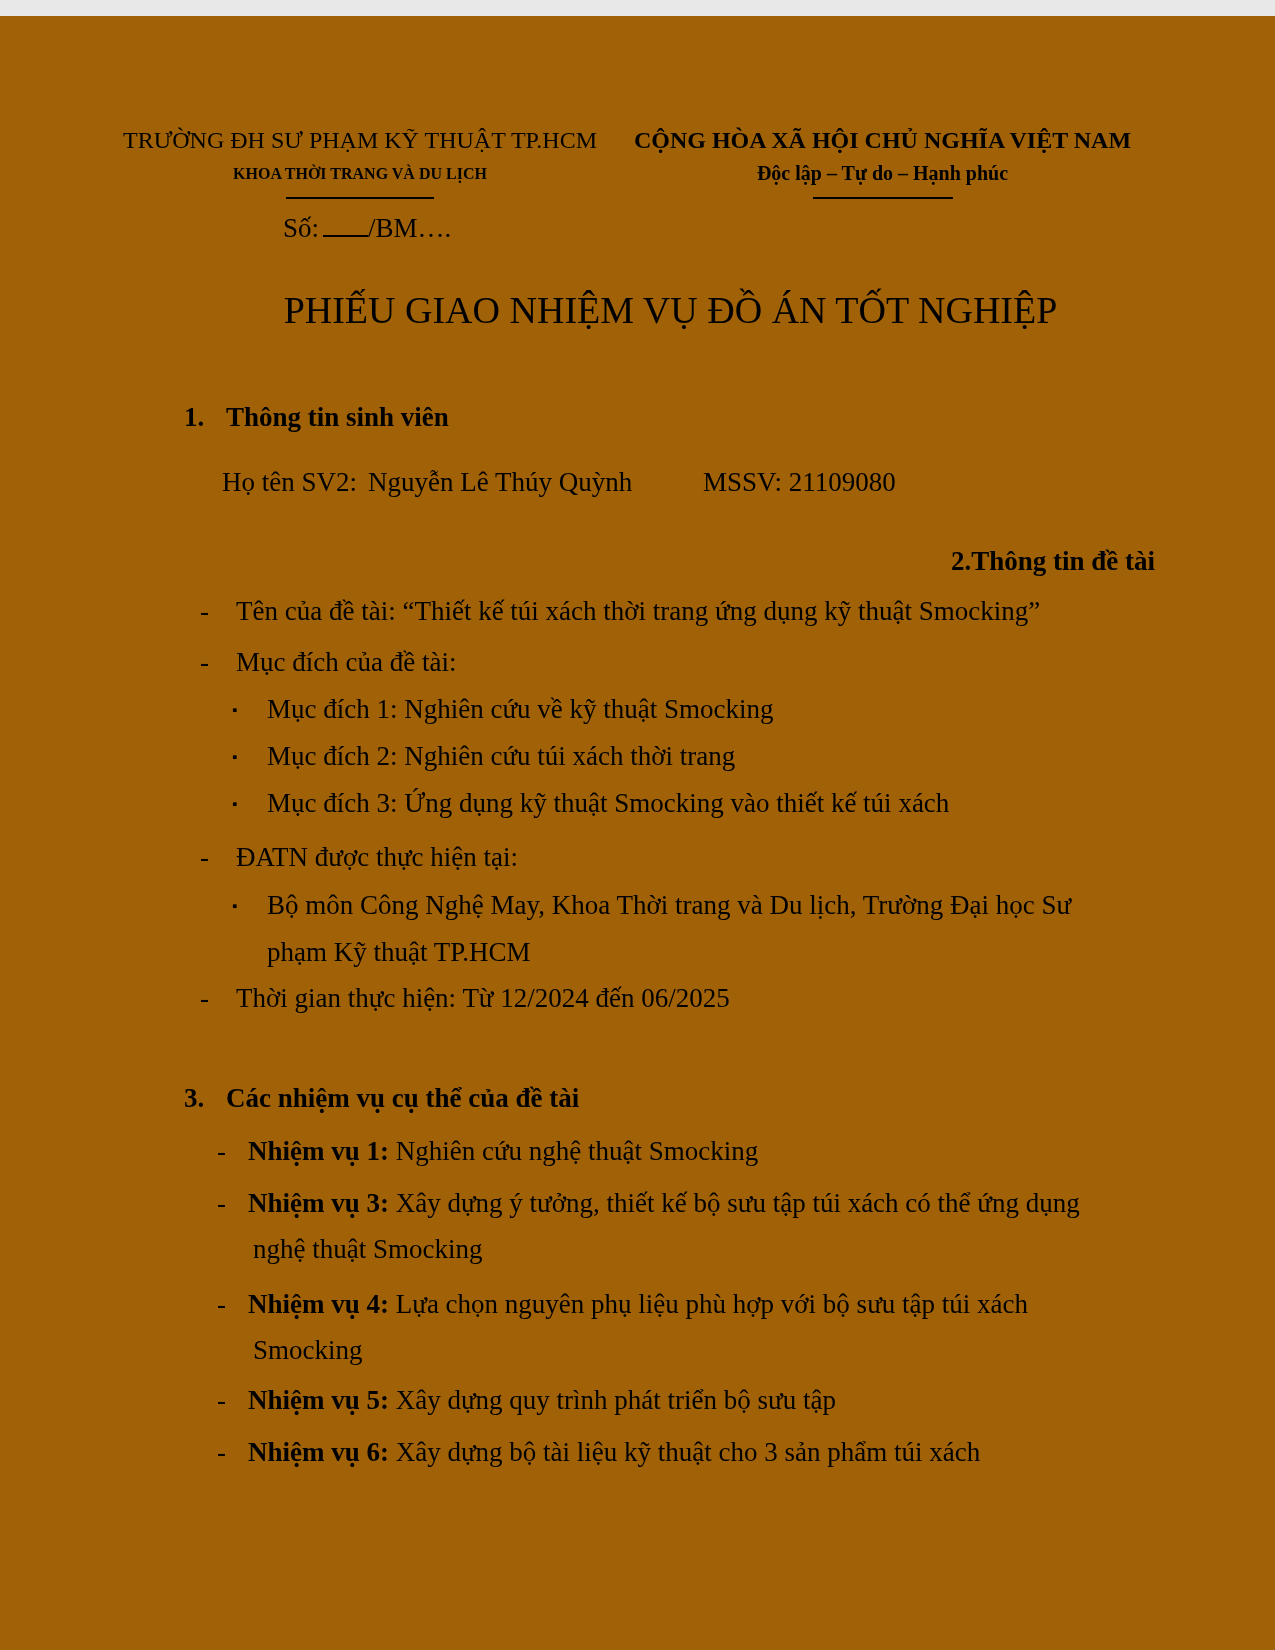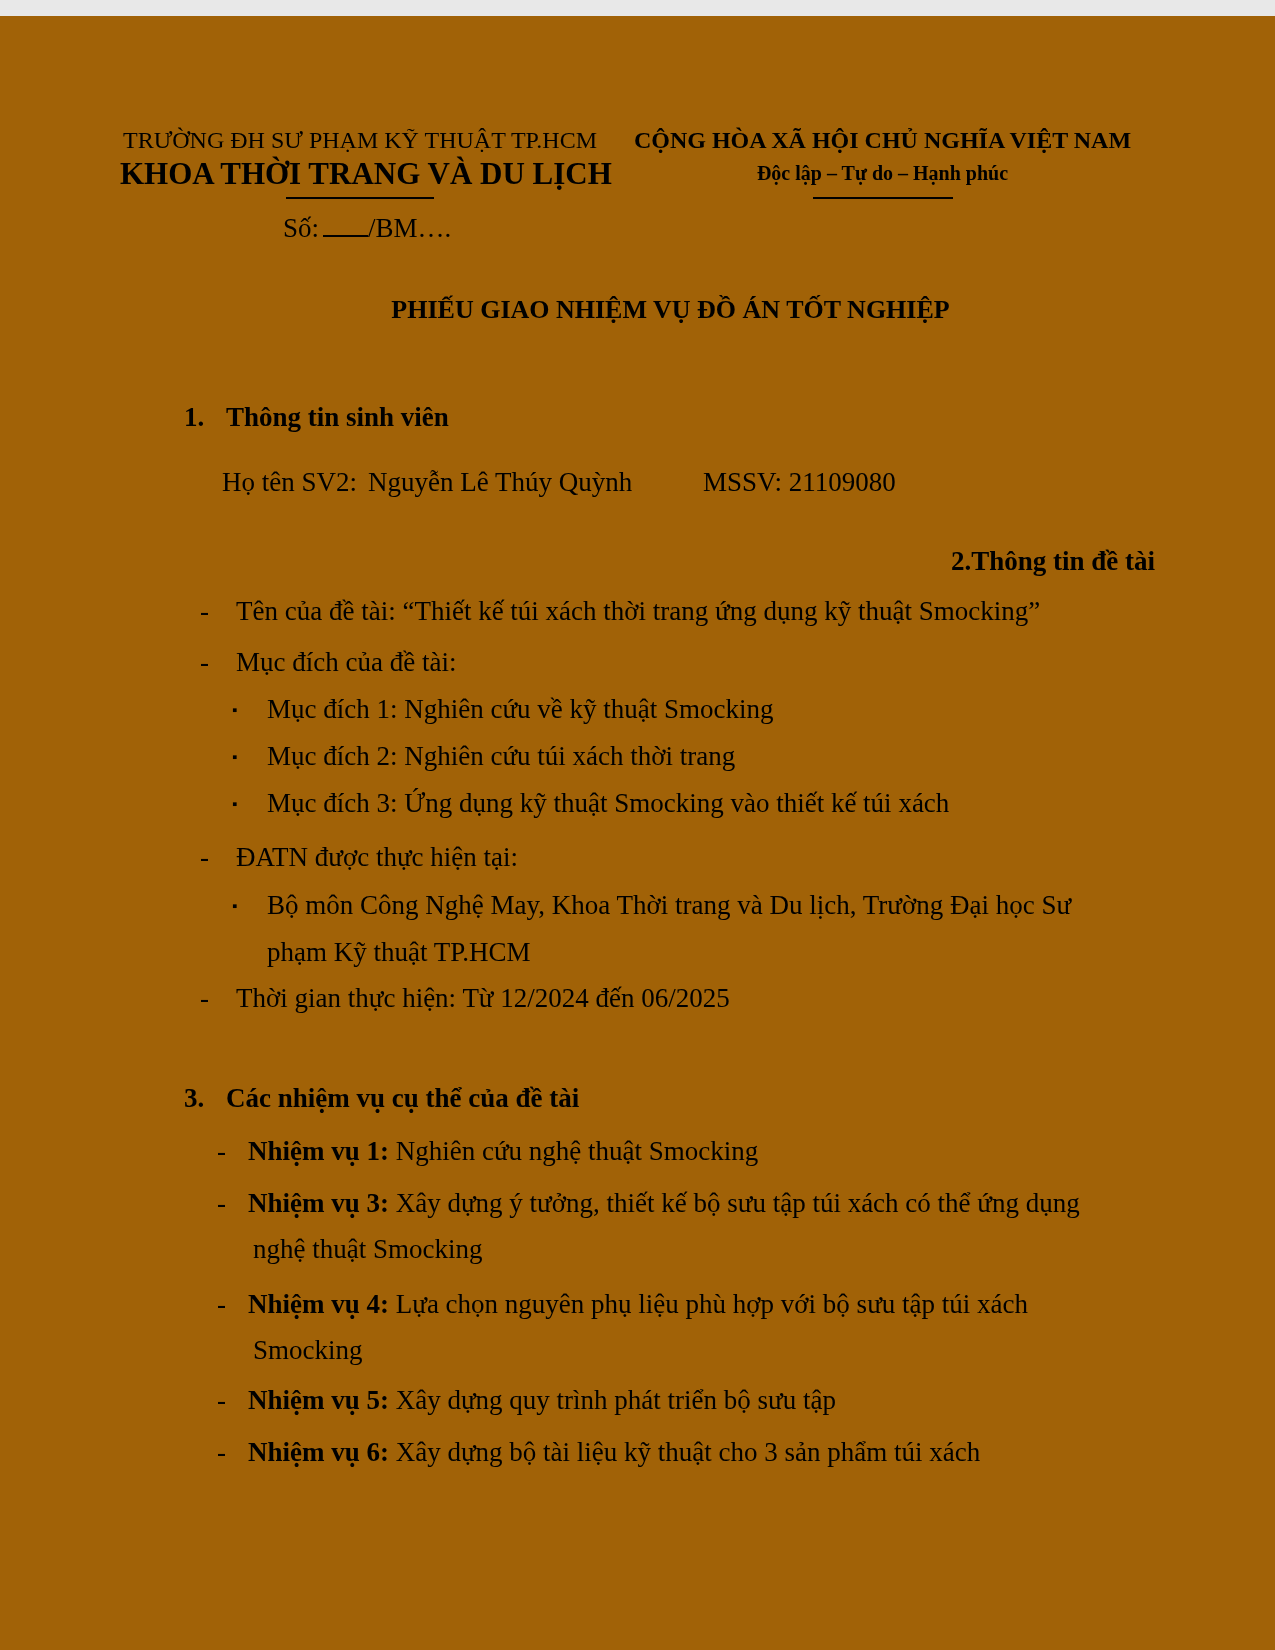--- a/index.html
+++ b/index.html
@@ -17,21 +17,21 @@
     overflow: hidden;
   }
   .bold { font-weight: bold; }
 
   
   .header { display: flex; }
   .hdr-col { text-align: center; }
   .hdr-left  { width: 480px; }
   .hdr-right { width: 545px; margin-left: 10px; }
   .hdr-line1 { font-size: 24px; line-height: 33px; white-space: nowrap; }
-  .hdr-line2 { font-size: 31px; line-height: 33px; font-weight: bold; white-space: nowrap; }
+  .hdr-line2 { font-size: 16px; line-height: 33px; font-weight: bold; white-space: nowrap; }
   .hdr-right .hdr-line1 { font-weight: bold; }
   .hdr-right .hdr-line2 { font-size: 20px; }
   .hdr-rule { border-top: 2px solid #000; margin: 7px auto 0 auto; height: 0; }
   .rule-left  { width: 148px; }
   .rule-right { width: 140px; }
 
   
   .so-line { margin-top: 6px; margin-left: 163px; line-height: 46px; }
   .blank {
     display: inline-block;
@@ -39,23 +39,23 @@
     border-bottom: 2px solid #000;
     height: 20px;
     margin-left: 4px;
   }
 
   
   .title {
     margin-top: 36px;
     text-align: center;
     padding-left: 66px;
-    font-size: 26px;
-    line-height: 46px;
-    font-weight: bold;
+    font-size: 38px;
+    line-height: 46px;
+    font-weight: normal;
   }
 
   
   .sec-heading { margin-left: 64px; line-height: 46px; font-weight: bold; }
   .sec-num { display: inline-block; width: 42px; }
 
   
   .sv-row { margin-left: 102px; line-height: 46px; white-space: nowrap; }
   .sv-label { display: inline-block; width: 146px; }
   .sv-name  { display: inline-block; width: 335px; }

